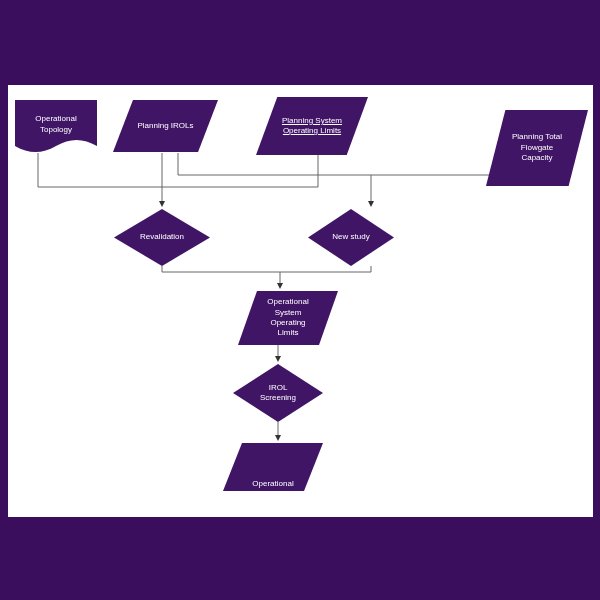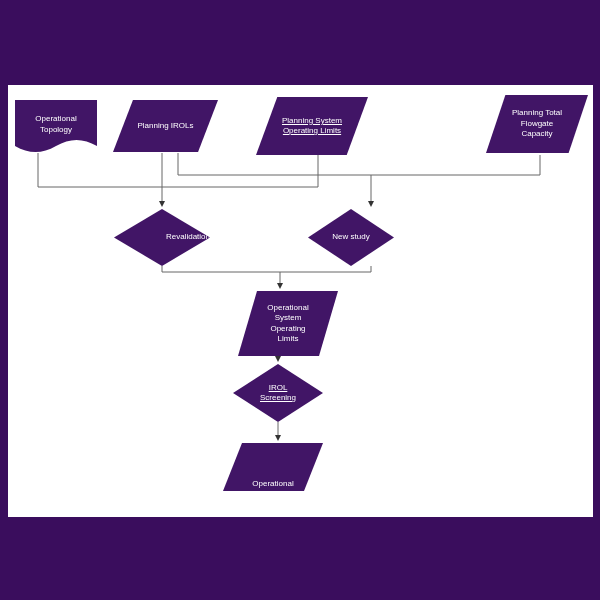--- a/index.html
+++ b/index.html
@@ -74,35 +74,35 @@
 </div>
 
 <div class="node par" style="left:113px; top:100px; width:105px; height:52px;">
   <span class="label">Planning IROLs</span>
 </div>
 
 <div class="node par" style="left:256px; top:97px; width:112px; height:58px;text-decoration:underline;">
   <span class="label">Planning System Operating Limits</span>
 </div>
 
-<div class="node par" style="left:486px; top:95px; width:102px; height:58px;">
+<div class="node par" style="left:486px; top:110px; width:102px; height:76px;">
   <span class="label">Planning Total Flowgate Capacity</span>
 </div>
 
-<div class="node diamond" style="left:114px; top:209px; width:96px; height:57px;justify-content:flex-end;">
+<div class="node diamond" style="left:114px; top:209px; width:96px; height:57px;">
   <span class="label">Revalidation</span>
 </div>
 
 <div class="node diamond" style="left:308px; top:209px; width:86px; height:57px;">
   <span class="label">New study</span>
 </div>
 
-<div class="node par" style="left:238px; top:291px; width:100px; height:65px;">
+<div class="node par" style="left:238px; top:291px; width:100px; height:54px;">
   <span class="label" style="max-width:58px;">Operational System Operating Limits</span>
 </div>
 
 <div class="node diamond" style="left:233px; top:364px; width:90px; height:58px;">
-  <span class="label" style="max-width:50px;text-decoration:underline;">IROL Screening</span>
+  <span class="label" style="max-width:50px;">IROL Screening</span>
 </div>
 
 <div class="node par" style="left:223px; top:443px; width:100px; height:48px;">
   <span class="label" style="max-width:58px;margin-top:45px;">Operational IROLs</span>
 </div>
 
 </body></html>

